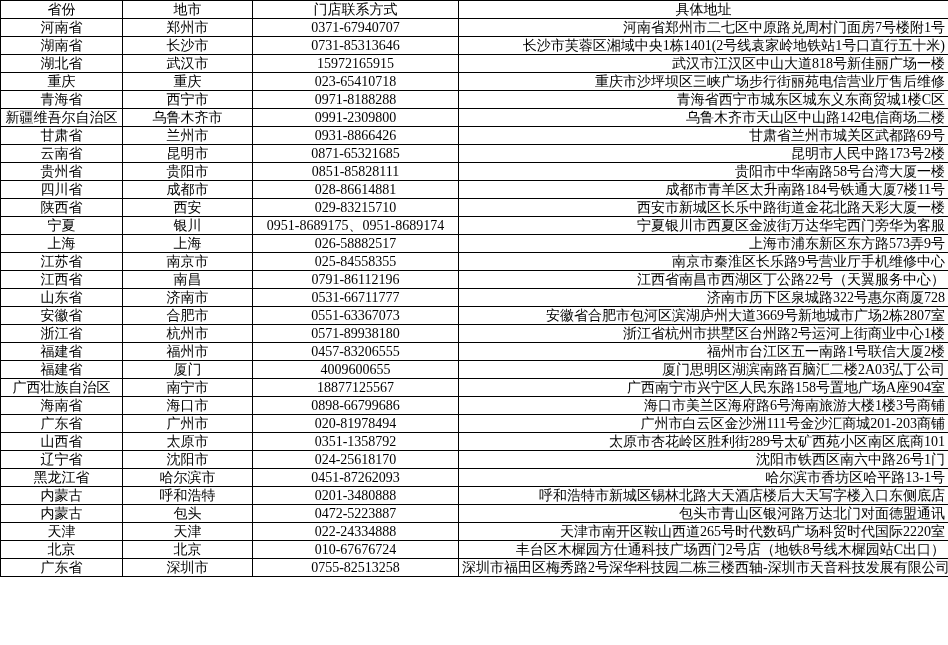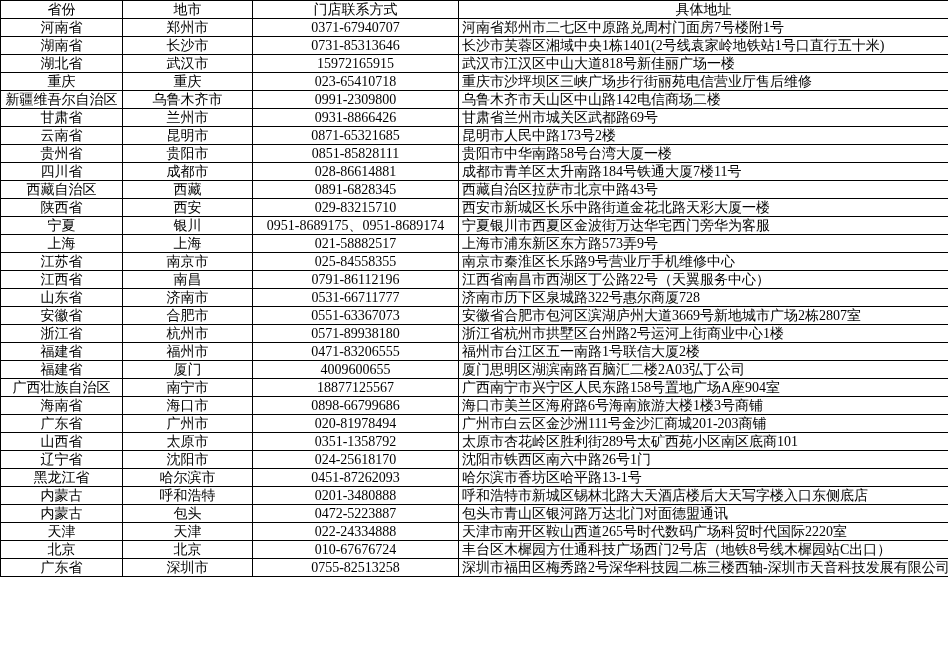--- a/index.html
+++ b/index.html
@@ -26,21 +26,21 @@
     height: 17px;
   }
   table.store-table th {
     font-weight: normal;
     text-align: center;
   }
   td.col-province, td.col-city, td.col-phone {
     text-align: center;
   }
   td.col-address {
-    text-align: left;
+    text-align: right;
   }
 </style>
 </head>
 <body>
 
 <table class="store-table">
   <colgroup>
     <col style="width:122px">
     <col style="width:130px">
     <col style="width:206px">
@@ -73,20 +73,26 @@
         <td class="col-phone">15972165915</td>
         <td class="col-address">武汉市江汉区中山大道818号新佳丽广场一楼</td>
       </tr>
       <tr>
         <td class="col-province">重庆</td>
         <td class="col-city">重庆</td>
         <td class="col-phone">023-65410718</td>
         <td class="col-address">重庆市沙坪坝区三峡广场步行街丽苑电信营业厅售后维修</td>
       </tr>
       <tr>
+        <td class="col-province">青海省</td>
+        <td class="col-city">西宁市</td>
+        <td class="col-phone">0971-8188288</td>
+        <td class="col-address">青海省西宁市城东区城东义东商贸城1楼C区</td>
+      </tr>
+      <tr>
         <td class="col-province">新疆维吾尔自治区</td>
         <td class="col-city">乌鲁木齐市</td>
         <td class="col-phone">0991-2309800</td>
         <td class="col-address">乌鲁木齐市天山区中山路142电信商场二楼</td>
       </tr>
       <tr>
         <td class="col-province">甘肃省</td>
         <td class="col-city">兰州市</td>
         <td class="col-phone">0931-8866426</td>
         <td class="col-address">甘肃省兰州市城关区武都路69号</td>
@@ -103,41 +109,35 @@
         <td class="col-phone">0851-85828111</td>
         <td class="col-address">贵阳市中华南路58号台湾大厦一楼</td>
       </tr>
       <tr>
         <td class="col-province">四川省</td>
         <td class="col-city">成都市</td>
         <td class="col-phone">028-86614881</td>
         <td class="col-address">成都市青羊区太升南路184号铁通大厦7楼11号</td>
       </tr>
       <tr>
-        <td class="col-province">西藏自治区</td>
-        <td class="col-city">西藏</td>
-        <td class="col-phone">0891-6828345</td>
-        <td class="col-address">西藏自治区拉萨市北京中路43号</td>
-      </tr>
-      <tr>
         <td class="col-province">陕西省</td>
         <td class="col-city">西安</td>
         <td class="col-phone">029-83215710</td>
         <td class="col-address">西安市新城区长乐中路街道金花北路天彩大厦一楼</td>
       </tr>
       <tr>
         <td class="col-province">宁夏</td>
         <td class="col-city">银川</td>
         <td class="col-phone">0951-8689175、0951-8689174</td>
         <td class="col-address">宁夏银川市西夏区金波街万达华宅西门旁华为客服</td>
       </tr>
       <tr>
         <td class="col-province">上海</td>
         <td class="col-city">上海</td>
-        <td class="col-phone">021-58882517</td>
+        <td class="col-phone">026-58882517</td>
         <td class="col-address">上海市浦东新区东方路573弄9号</td>
       </tr>
       <tr>
         <td class="col-province">江苏省</td>
         <td class="col-city">南京市</td>
         <td class="col-phone">025-84558355</td>
         <td class="col-address">南京市秦淮区长乐路9号营业厅手机维修中心</td>
       </tr>
       <tr>
         <td class="col-province">江西省</td>
@@ -159,21 +159,21 @@
       </tr>
       <tr>
         <td class="col-province">浙江省</td>
         <td class="col-city">杭州市</td>
         <td class="col-phone">0571-89938180</td>
         <td class="col-address">浙江省杭州市拱墅区台州路2号运河上街商业中心1楼</td>
       </tr>
       <tr>
         <td class="col-province">福建省</td>
         <td class="col-city">福州市</td>
-        <td class="col-phone">0471-83206555</td>
+        <td class="col-phone">0457-83206555</td>
         <td class="col-address">福州市台江区五一南路1号联信大厦2楼</td>
       </tr>
       <tr>
         <td class="col-province">福建省</td>
         <td class="col-city">厦门</td>
         <td class="col-phone">4009600655</td>
         <td class="col-address">厦门思明区湖滨南路百脑汇二楼2A03弘丁公司</td>
       </tr>
       <tr>
         <td class="col-province">广西壮族自治区</td>

